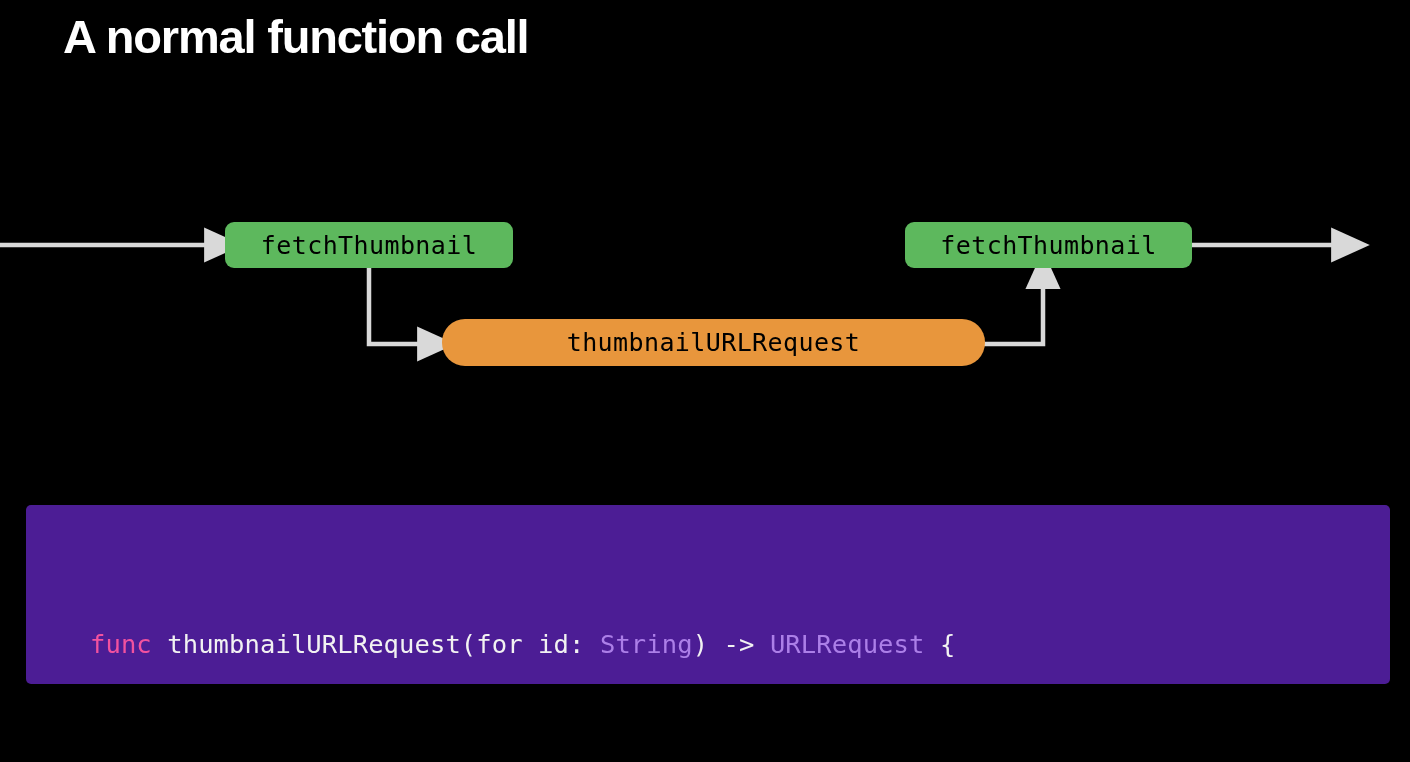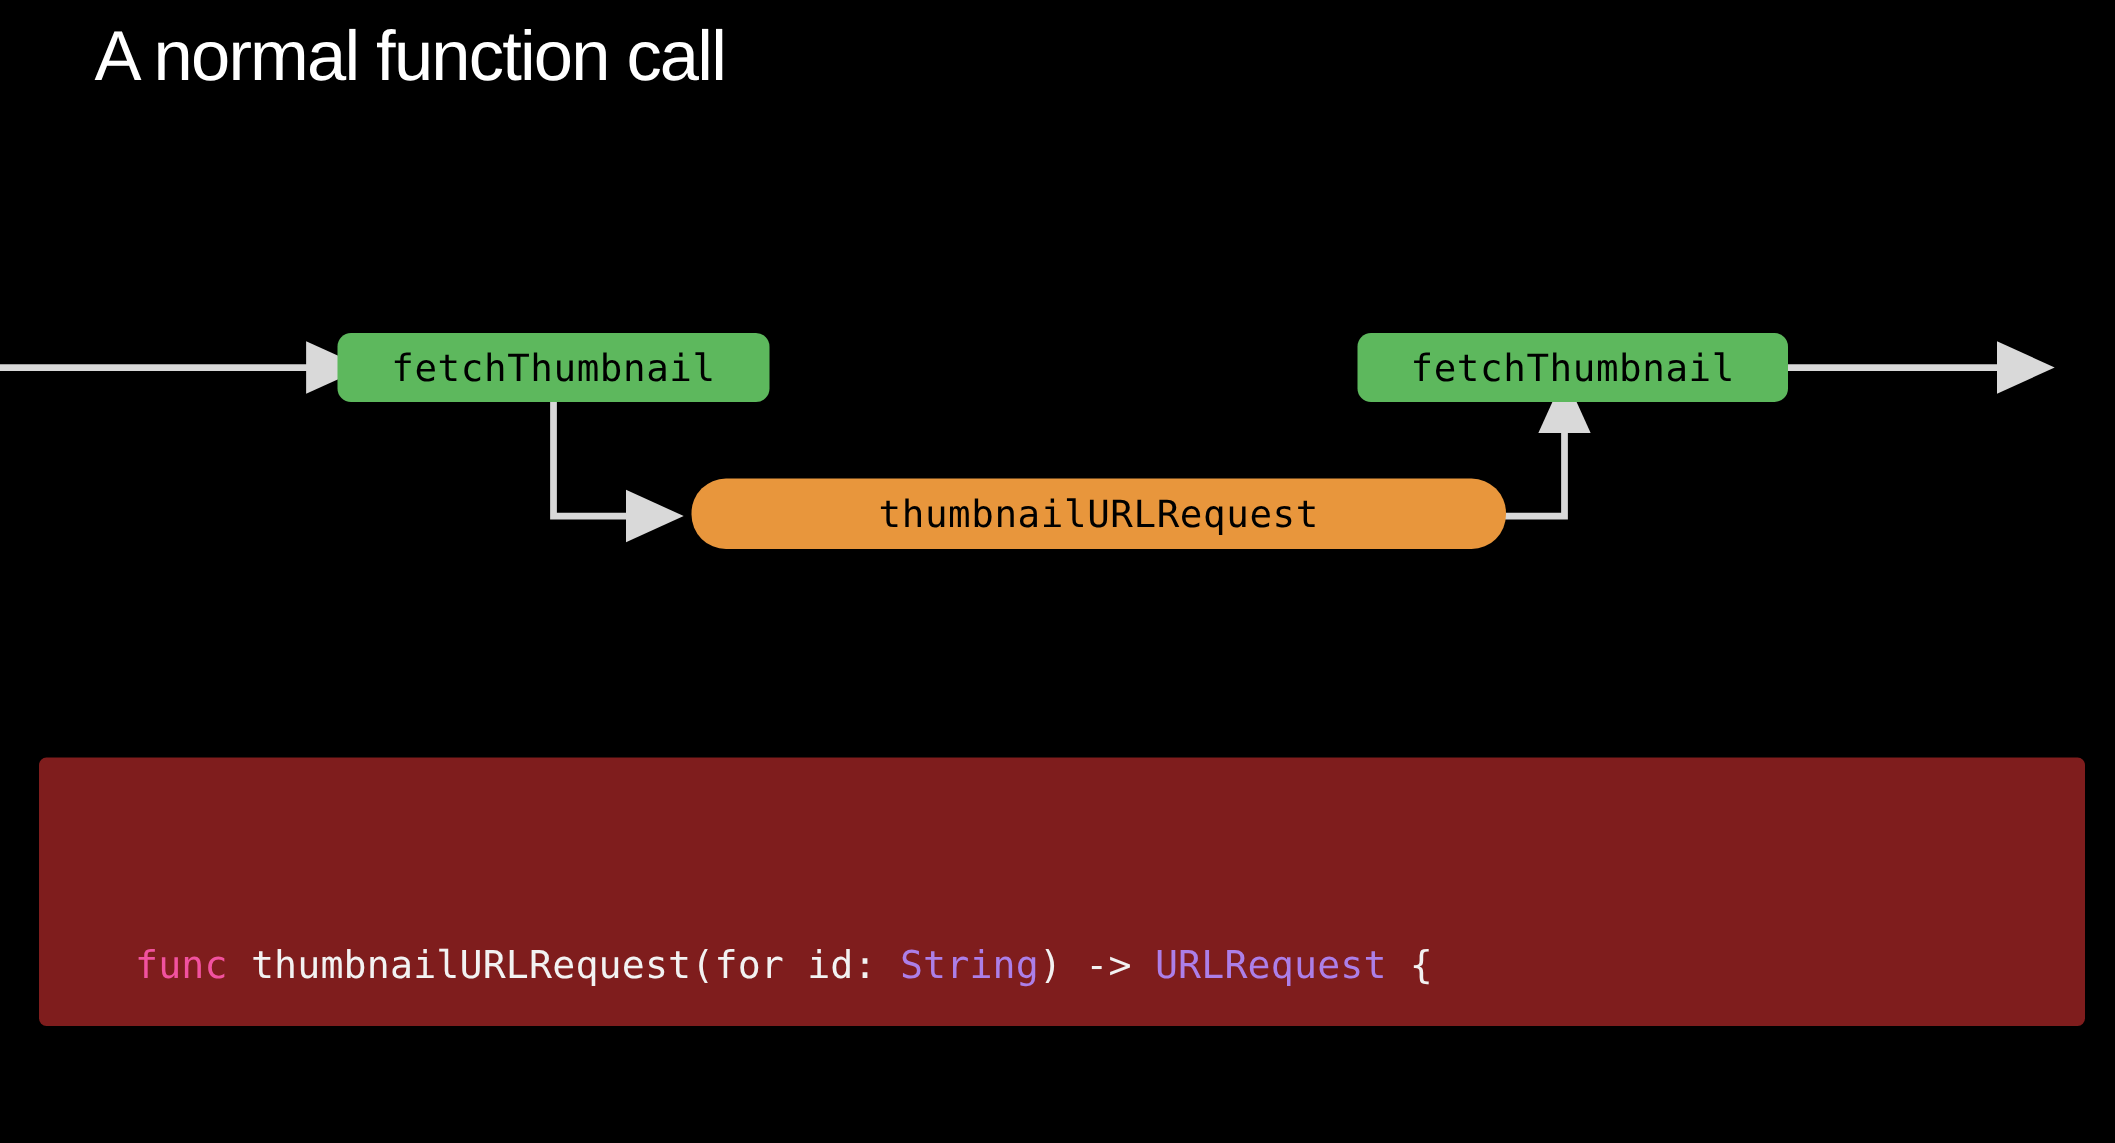--- a/index.html
+++ b/index.html
@@ -16,21 +16,21 @@
     -webkit-font-smoothing: antialiased;
   }
 
   
   #slide-title {
     position: absolute;
     left: 63px;
     top: 8px;
     font-family: "Liberation Sans", sans-serif;
     font-size: 47px;
-    font-weight: normal;
+    font-weight: bold;
     letter-spacing: -1.2px;
     color: #ffffff;
     line-height: 1.25;
     white-space: nowrap;
   }
 
   
   #diagram {
     position: absolute;
     left: 0;
@@ -56,21 +56,21 @@
     justify-content: center;
     font-family: "DejaVu Sans Mono", "Liberation Mono", monospace;
     font-size: 25px;
     color: #000000;
     letter-spacing: 0.4px;
     white-space: nowrap;
   }
 
   #node-fetch-left  { left: 225px; top: 222px; width: 288px; height: 46px; }
   #node-fetch-right { left: 905px; top: 222px; width: 287px; height: 46px; }
-  #node-request     { left: 461px; top: 319px; width: 543px; height: 47px; border-radius: 23px; }
+  #node-request     { left: 442px; top: 319px; width: 543px; height: 47px; border-radius: 23px; }
 
   
   #code-block {
     position: absolute;
     left: 26px;
     top: 505px;
     width: 1364px;
     height: 179px;
     box-sizing: border-box;
     border-radius: 5px;
@@ -121,21 +121,21 @@
     </g>
   </svg>
 
   <div class="node-box" id="node-fetch-left" style="background:#5DB85D;">fetchThumbnail</div>
 
   <div class="node-box" id="node-request" style="background:#E8963C;">thumbnailURLRequest</div>
 
   <div class="node-box" id="node-fetch-right" style="background:#5DB85D;">fetchThumbnail</div>
 </div>
 
-<div id="code-block" style="background:#7f1d1d;">
+<div id="code-block" style="background:#4c1d95;">
 
   <div class="code-line"><span class="tok-kw">func</span><span class="tok-plain"> thumbnailURLRequest(for id: </span><span class="tok-type">String</span><span class="tok-plain">) -&gt; </span><span class="tok-type">URLRequest</span><span class="tok-plain"> {</span></div>
 
   <div class="code-line"></div>
 
   
 
   
 </div>
 

